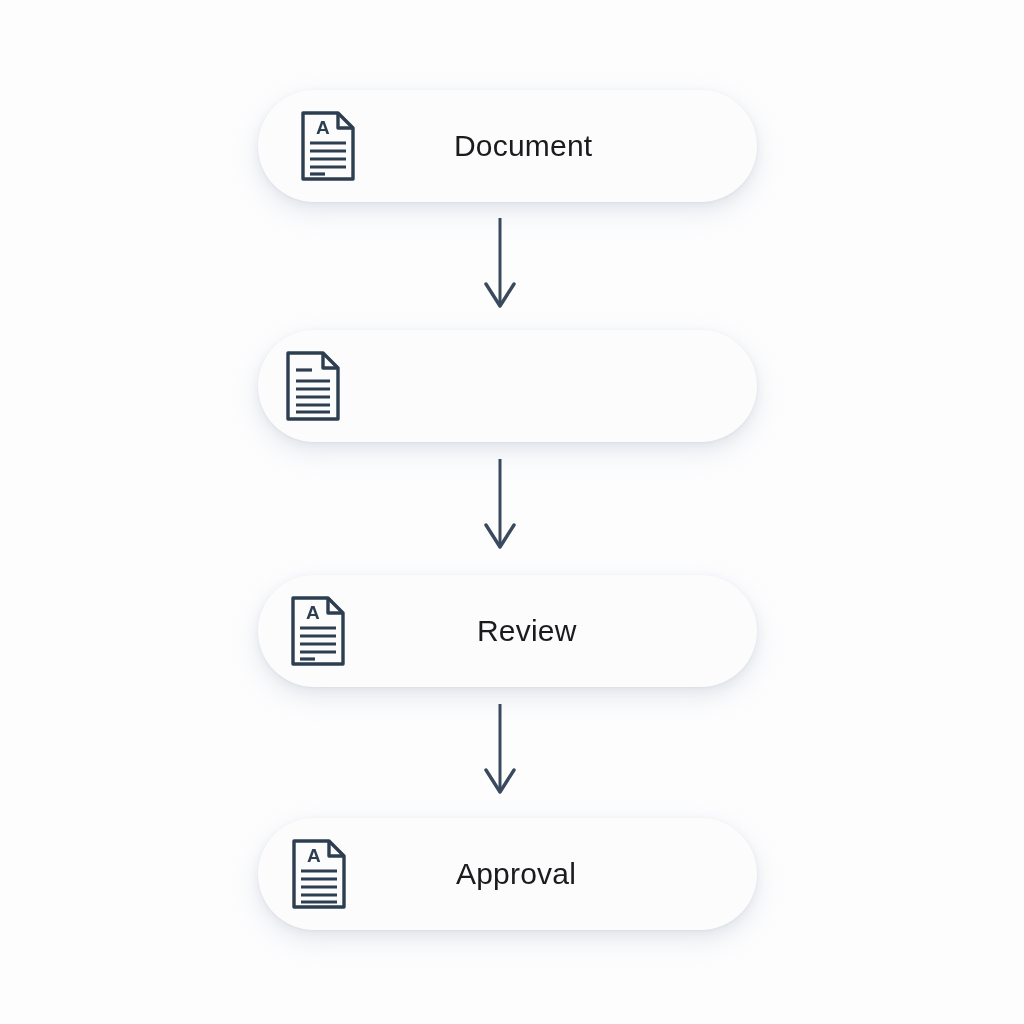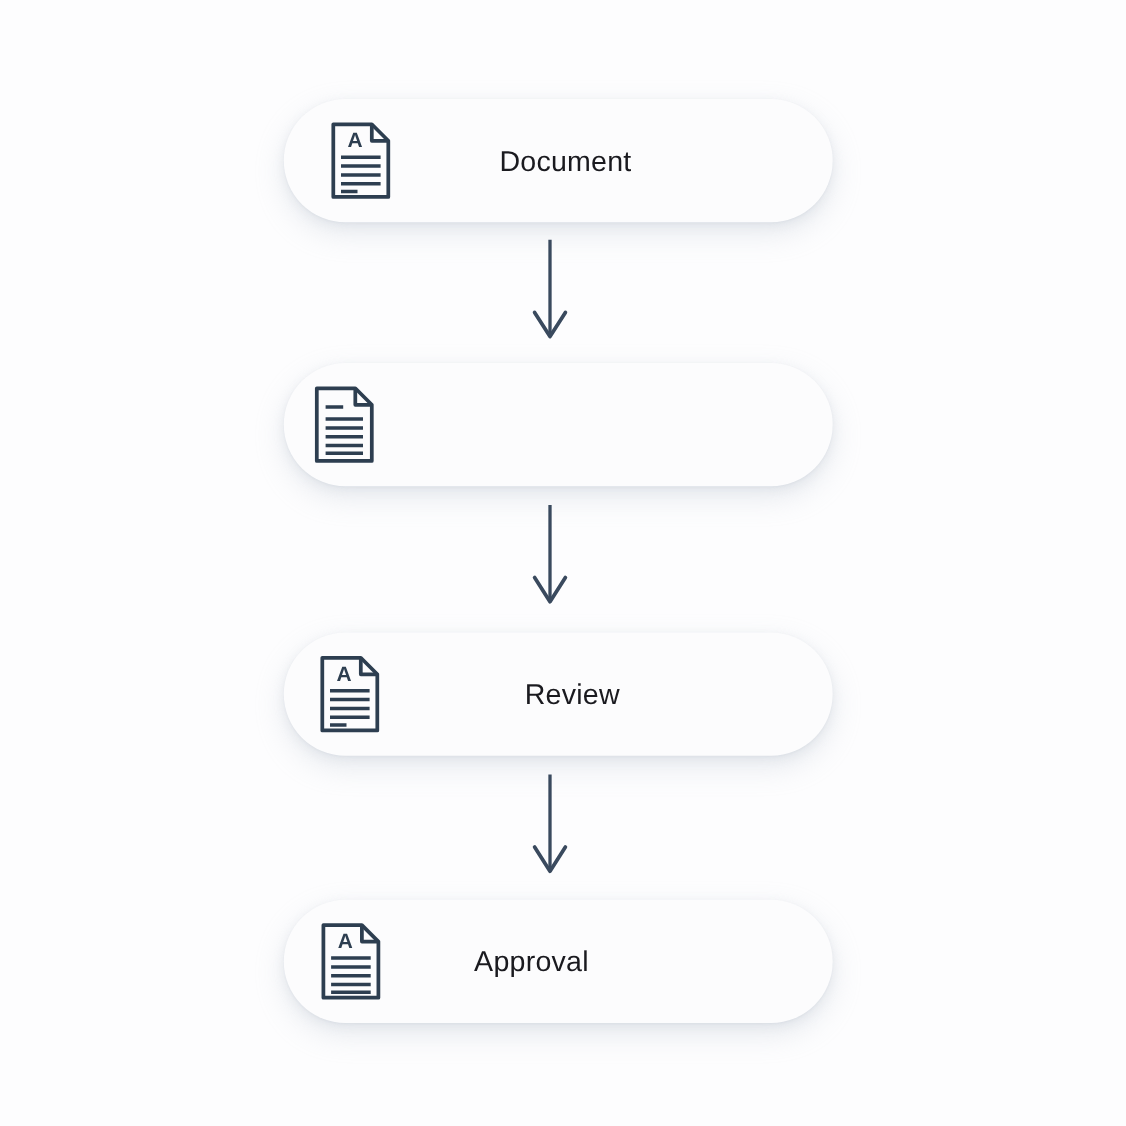--- a/index.html
+++ b/index.html
@@ -44,21 +44,21 @@
   .node-icon {
     position: absolute;
     display: block;
     width: 58px;
     height: 72px;
   }
 
   .node-label {
     position: absolute;
     color: #1a1a1f;
-    font-size: 26px;
+    font-size: 30px;
     font-weight: 400;
     letter-spacing: 0.2px;
     white-space: nowrap;
     font-family: "Liberation Sans", sans-serif;
   }
 
   
   #node-0 { top: 90px; }
   #node-1 { top: 330px; }
   #node-2 { top: 575px; }
@@ -68,21 +68,21 @@
   #node-0 .node-icon  { left: 42px;  top: 20px; }
   #node-0 .node-label { left: 196px; }
 
   #node-1 .node-icon  { left: 27px;  top: 20px; }
   #node-1 .node-label { left: 187px; }
 
   #node-2 .node-icon  { left: 32px;  top: 20px; }
   #node-2 .node-label { left: 219px; }
 
   #node-3 .node-icon  { left: 33px;  top: 20px; }
-  #node-3 .node-label { left: 173px; }
+  #node-3 .node-label { left: 198px; }
 
   
   .arrow {
     position: absolute;
     left: 474px;
     width: 52px;
     height: 96px;
   }
   #arrow-0 { top: 216px; }
   #arrow-1 { top: 457px; }

